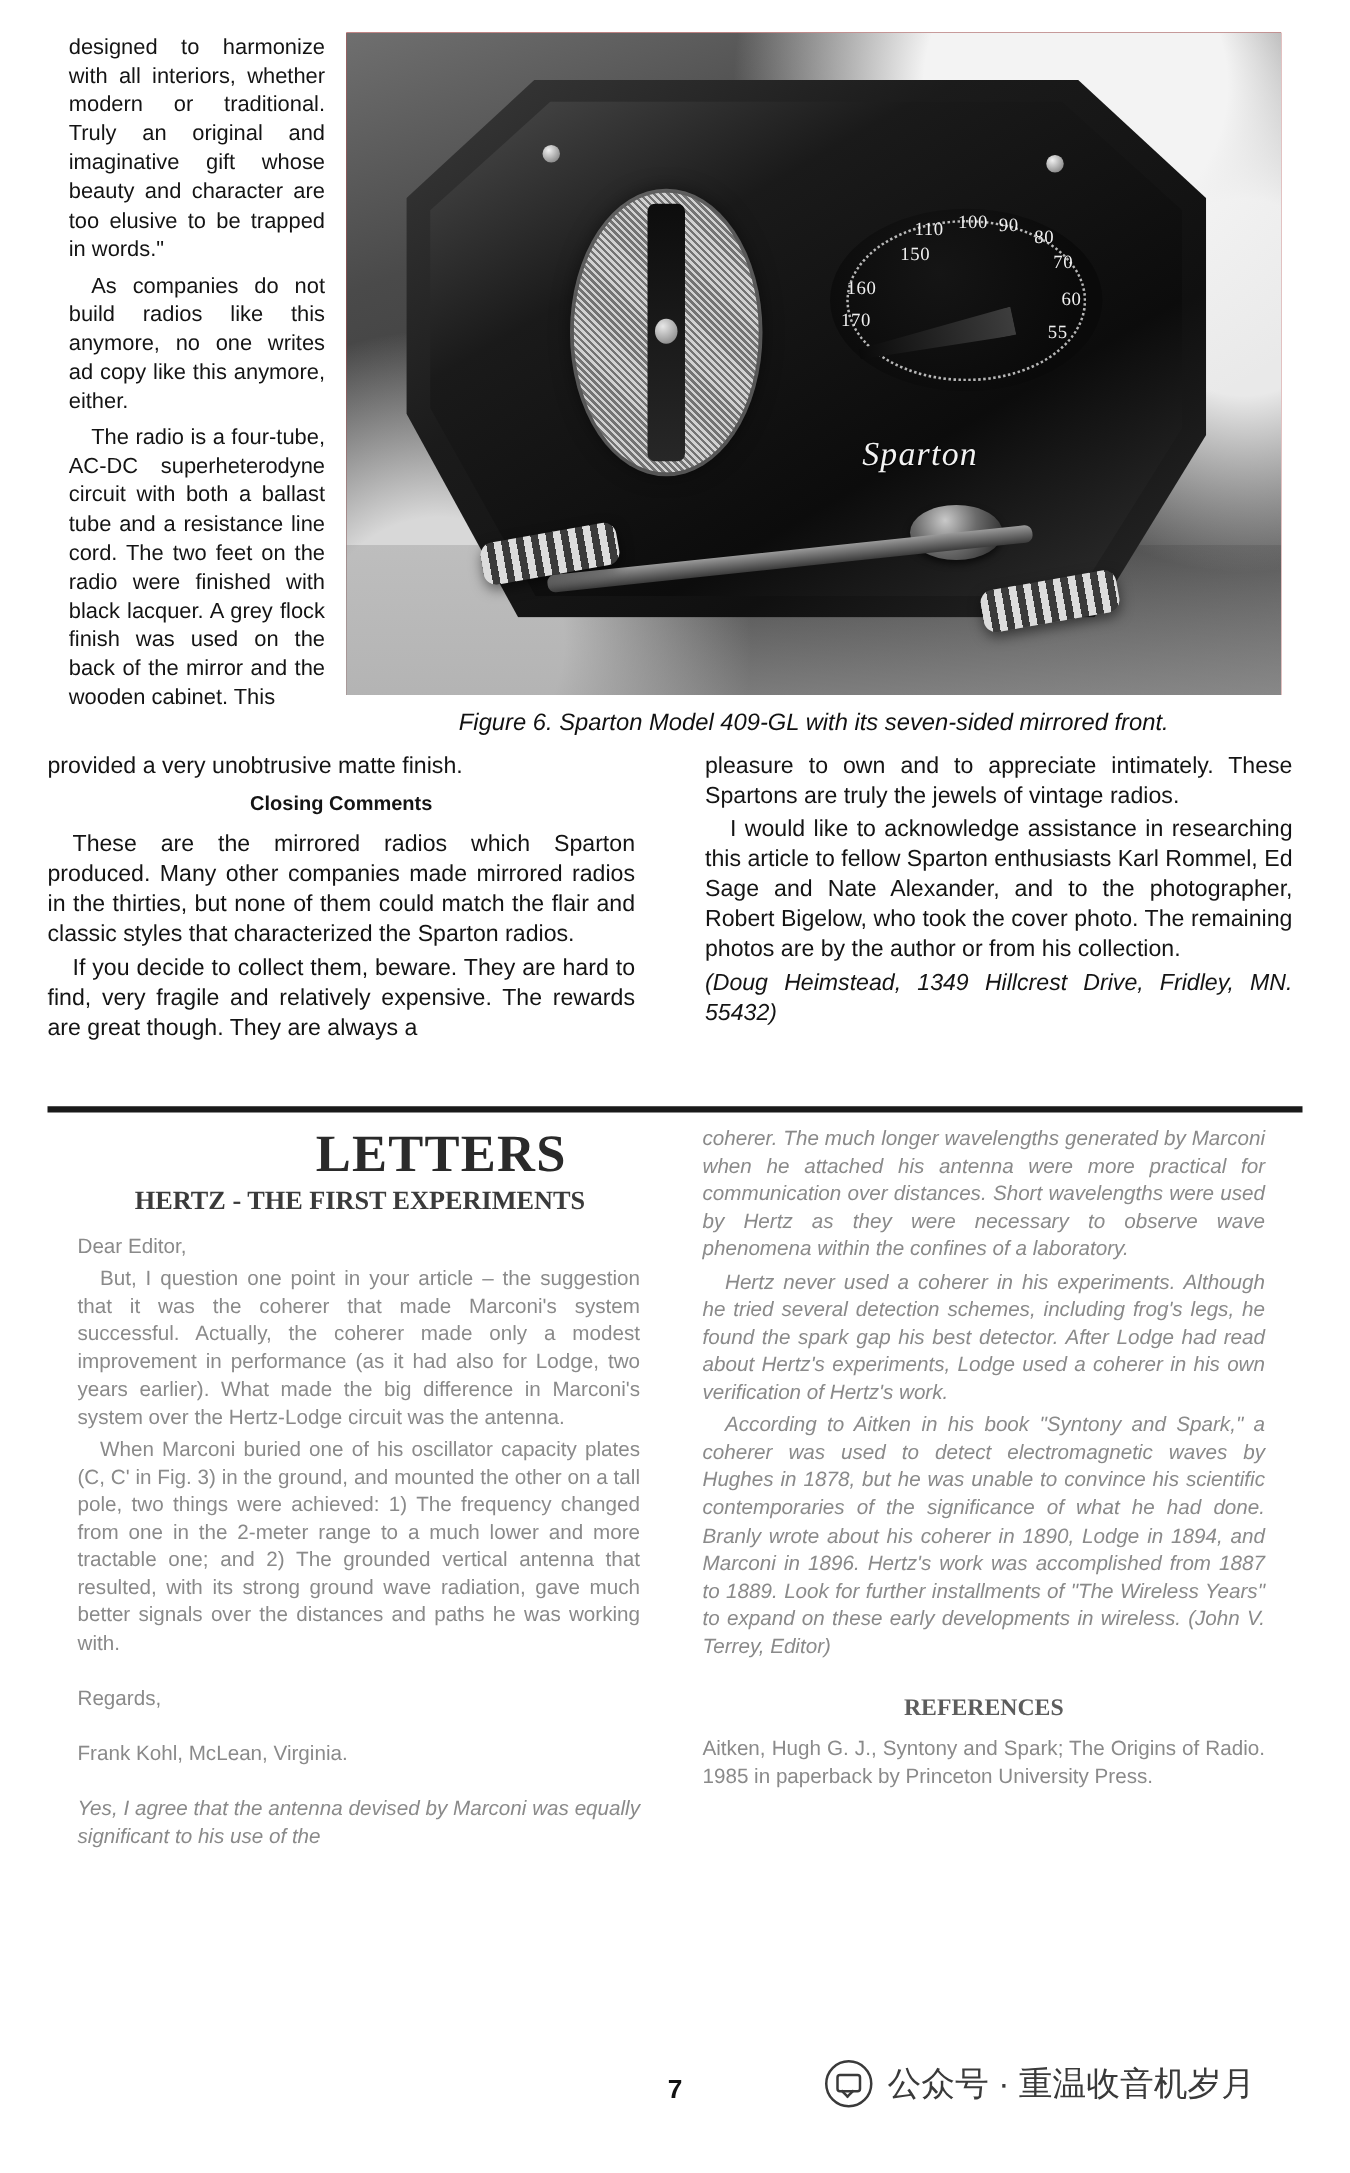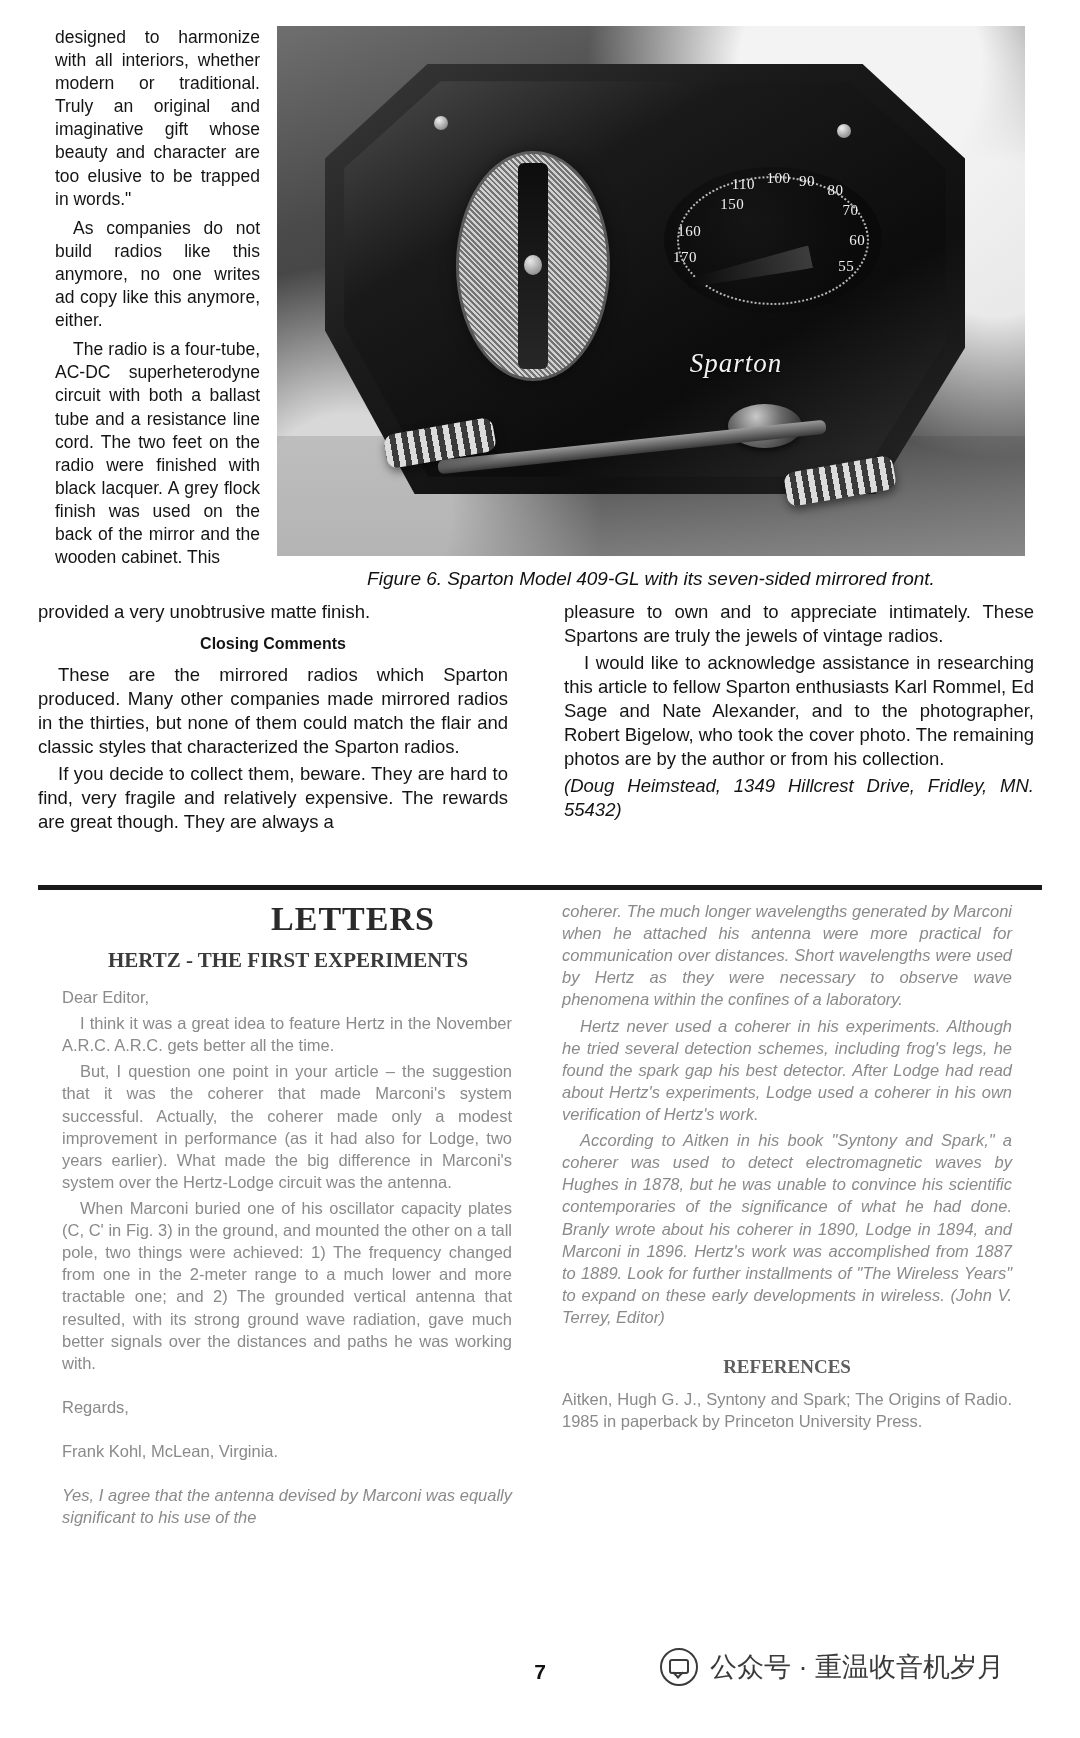--- a/index.html
+++ b/index.html
@@ -271,21 +271,21 @@
     color: #7c7c7c;
   }
   .letters-title {
     position: absolute;
     left: 155px;
     top: 0;
     width: 320px;
     text-align: center;
     font-family: "Liberation Serif", serif;
     font-weight: bold;
-    font-size: 34px;
+    font-size: 42px;
     letter-spacing: 1px;
     color: #2a2a2a;
   }
   .letters-sub {
     position: absolute;
     left: 20px;
     top: 48px;
     width: 460px;
     text-align: center;
     font-family: "Liberation Serif", serif;
@@ -433,21 +433,20 @@
   </div>
 
   <div class="rule"></div>
 
   <div class="letters">
     <div class="letters-title">LETTERS</div>
     <div class="letters-sub">HERTZ - THE FIRST EXPERIMENTS</div>
 
     <div class="lcol left">
       <p>Dear Editor,</p>
-      <p class="indent">I think it was a great idea to feature Hertz in the November A.R.C. A.R.C. gets better all the time.</p>
       <p class="indent">But, I question one point in your article – the suggestion that it was the coherer that made Marconi's system successful. Actually, the coherer made only a modest improvement in performance (as it had also for Lodge, two years earlier). What made the big difference in Marconi's system over the Hertz-Lodge circuit was the antenna.</p>
       <p class="indent">When Marconi buried one of his oscillator capacity plates (C, C' in Fig. 3) in the ground, and mounted the other on a tall pole, two things were achieved: 1) The frequency changed from one in the 2-meter range to a much lower and more tractable one; and 2) The grounded vertical antenna that resulted, with its strong ground wave radiation, gave much better signals over the distances and paths he was working with.</p>
       <p class="gap">Regards,</p>
       <p class="gap">Frank Kohl, McLean, Virginia.</p>
       <p class="italic gap">Yes, I agree that the antenna devised by Marconi was equally significant to his use of the</p>
     </div>
 
     <div class="lcol right">
       <p class="italic">coherer. The much longer wavelengths generated by Marconi when he attached his antenna were more practical for communication over distances. Short wavelengths were used by Hertz as they were necessary to observe wave phenomena within the confines of a laboratory.</p>
       <p class="italic indent">Hertz never used a coherer in his experiments. Although he tried several detection schemes, including frog's legs, he found the spark gap his best detector. After Lodge had read about Hertz's experiments, Lodge used a coherer in his own verification of Hertz's work.</p>

